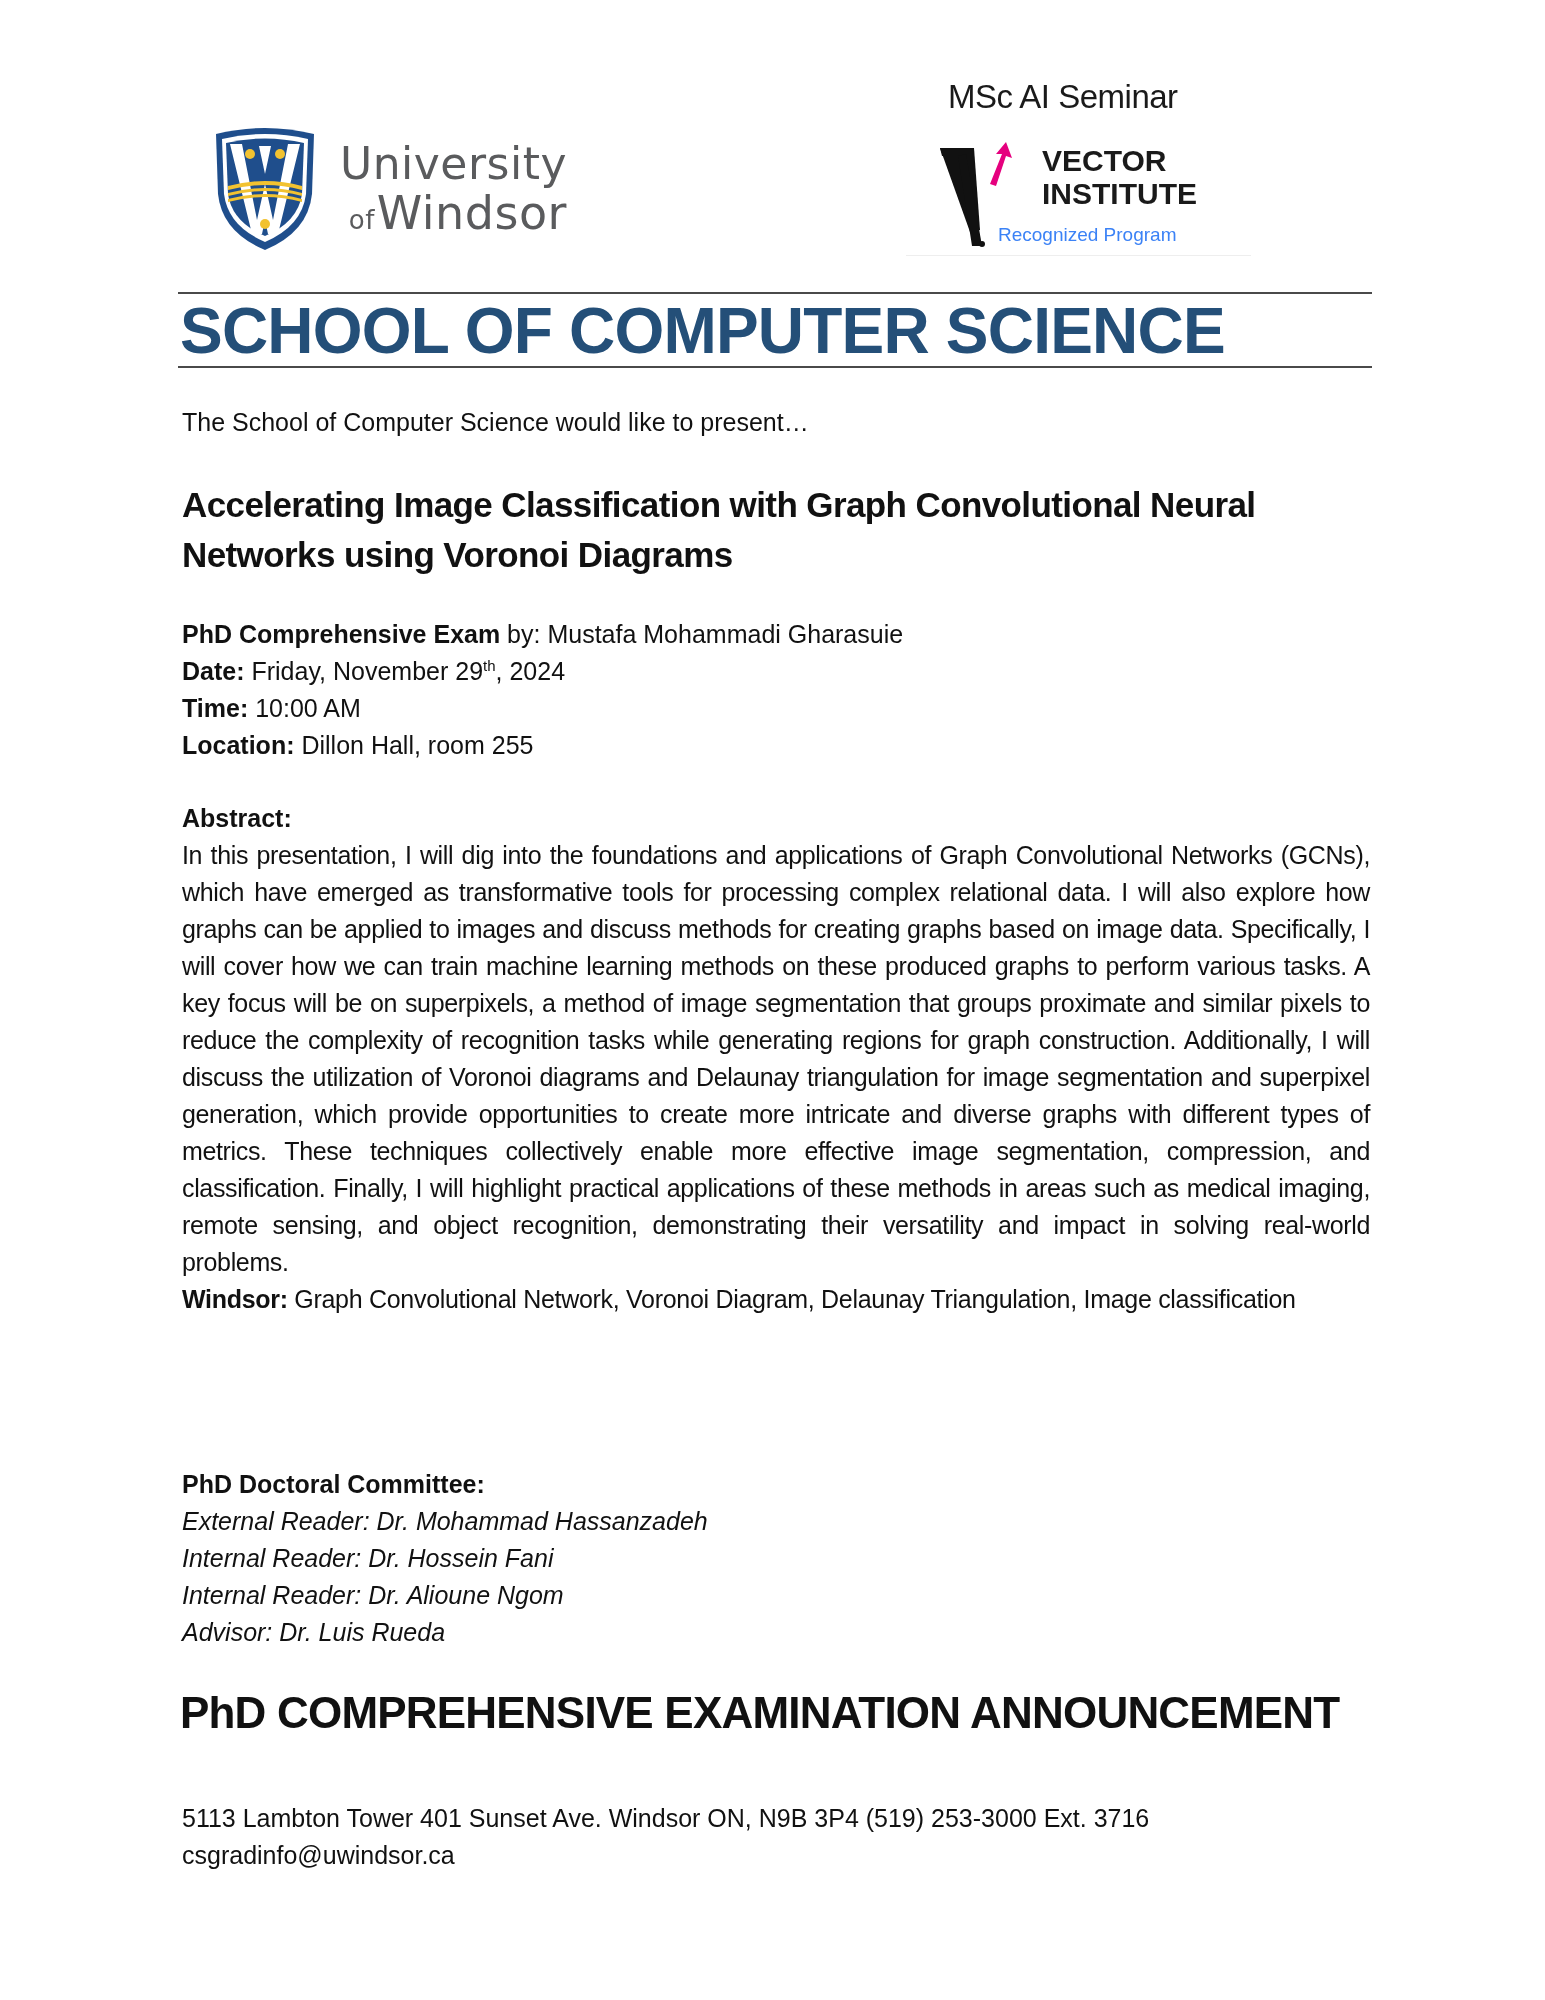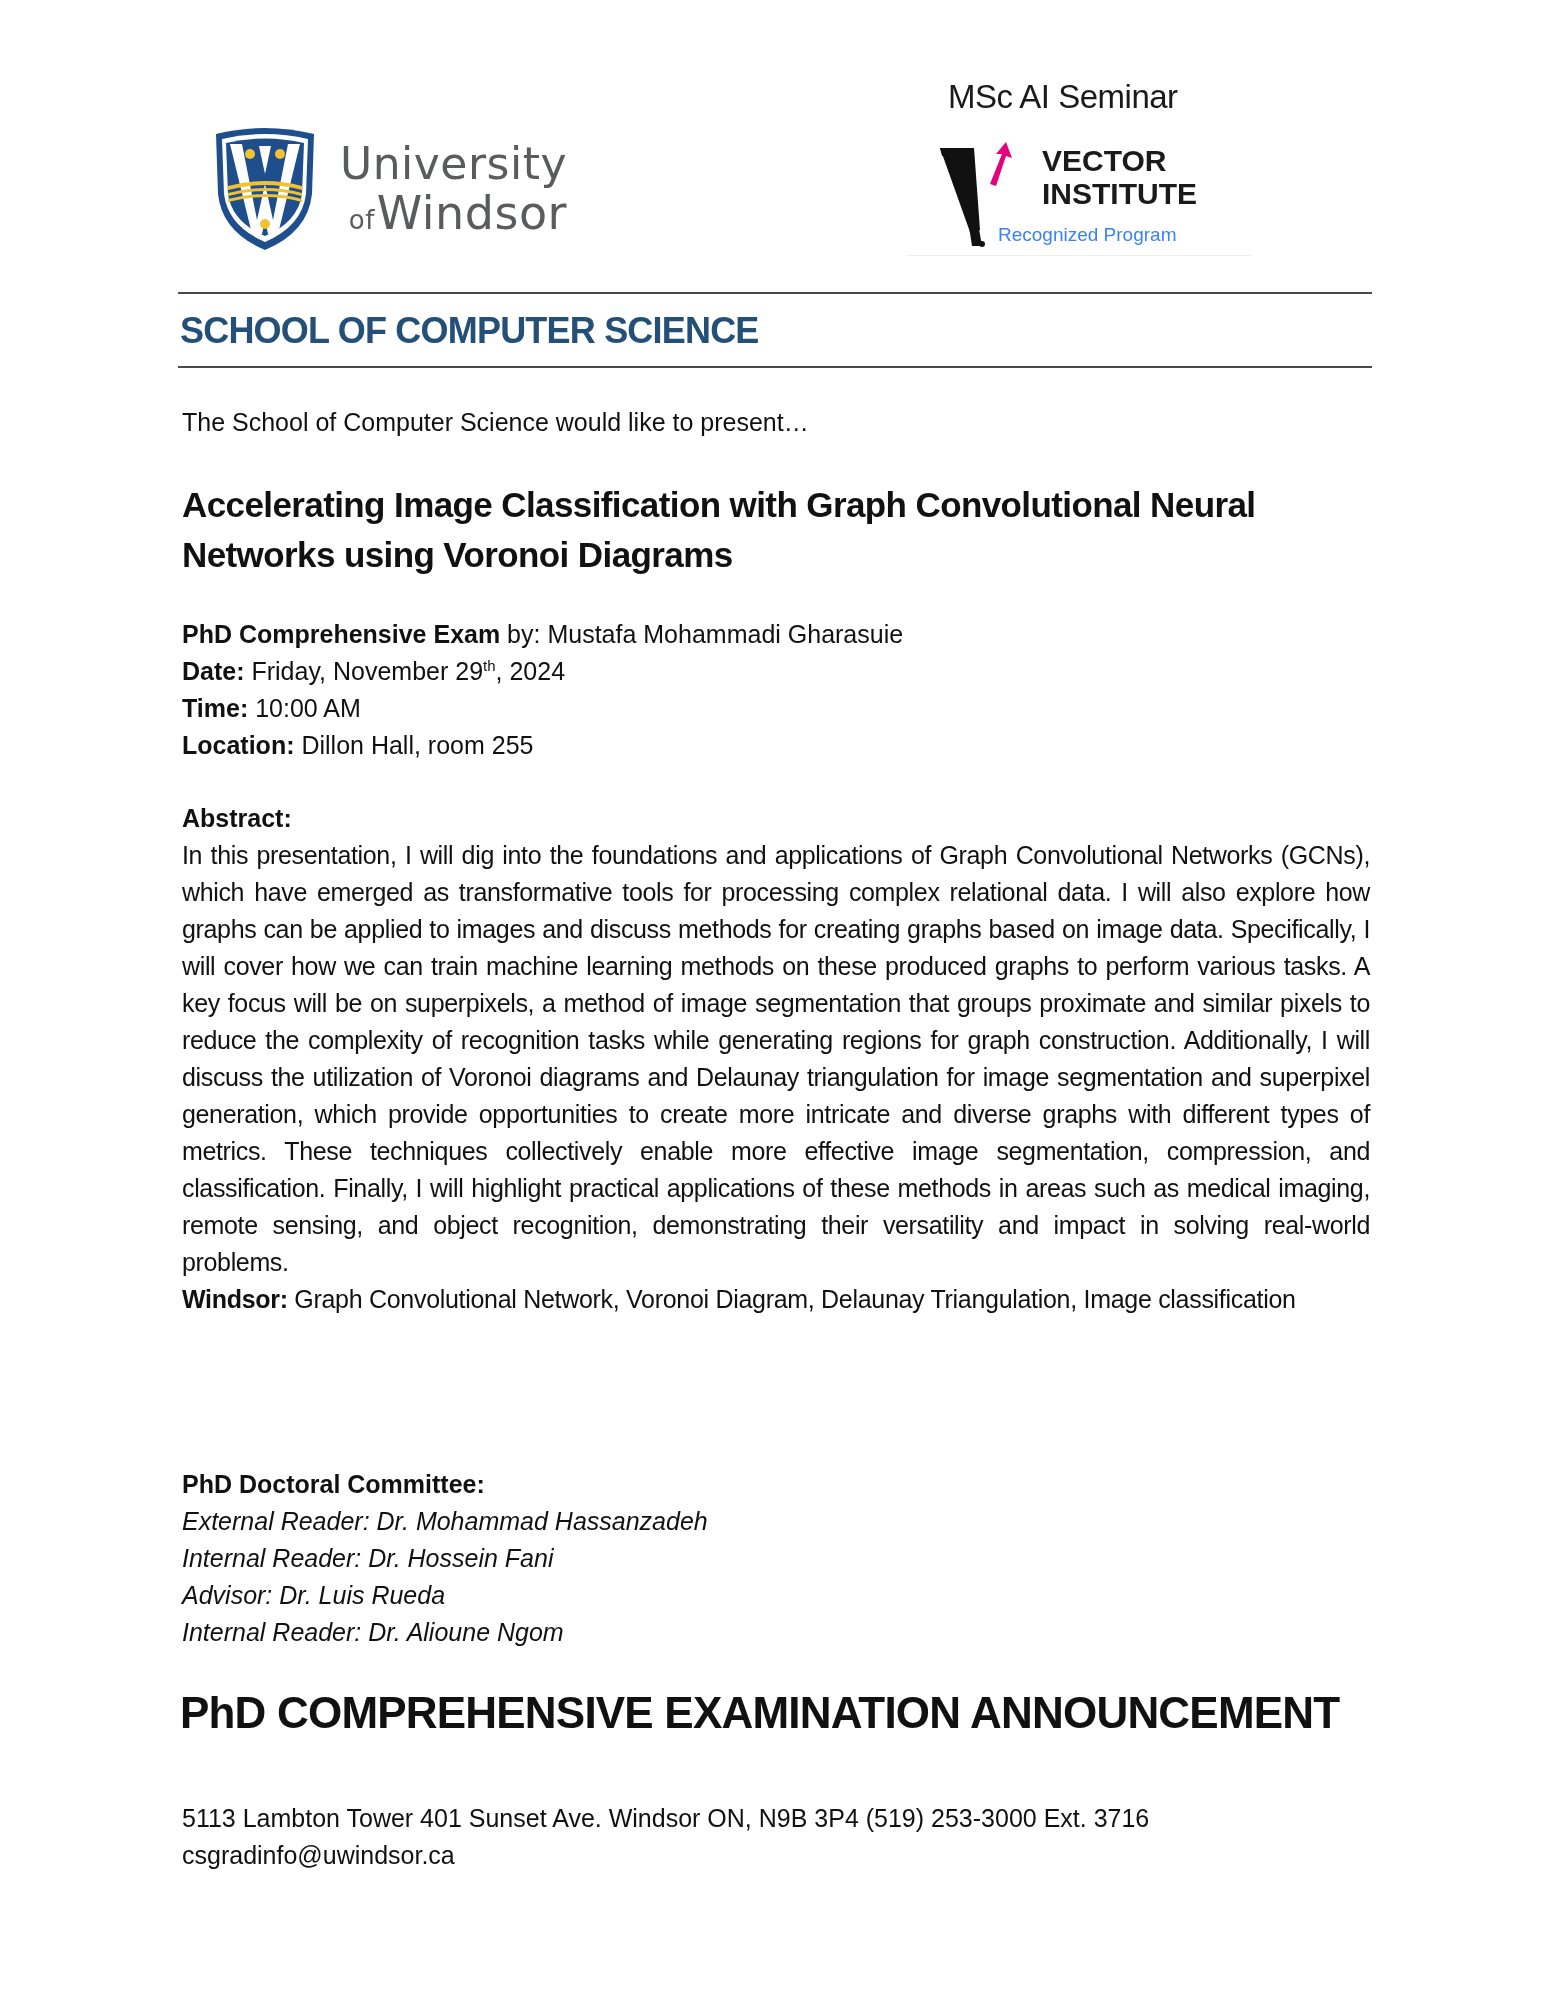--- a/index.html
+++ b/index.html
@@ -115,21 +115,21 @@
       width: 1194px;
       height: 2px;
       background: #4a4a4a;
     }
     .rule-top { top: 292px; }
     .rule-bottom { top: 366px; }
     .school-title {
       position: absolute;
       left: 180px;
       top: 300px;
-      font-size: 36px;
+      font-size: 64px;
       font-weight: bold;
       color: #244f78;
       letter-spacing: -0.8px;
       line-height: 62px;
       white-space: nowrap;
     }
 
     .intro {
       position: absolute;
       left: 182px;
@@ -279,22 +279,22 @@
   <div class="abstract">
     <span class="abstract-heading">Abstract:</span>
     <span class="abstract-body">In this presentation, I will dig into the foundations and applications of Graph Convolutional Networks (GCNs), which have emerged as transformative tools for processing complex relational data. I will also explore how graphs can be applied to images and discuss methods for creating graphs based on image data. Specifically, I will cover how we can train machine learning methods on these produced graphs to perform various tasks. A key focus will be on superpixels, a method of image segmentation that groups proximate and similar pixels to reduce the complexity of recognition tasks while generating regions for graph construction. Additionally, I will discuss the utilization of Voronoi diagrams and Delaunay triangulation for image segmentation and superpixel generation, which provide opportunities to create more intricate and diverse graphs with different types of metrics. These techniques collectively enable more effective image segmentation, compression, and classification. Finally, I will highlight practical applications of these methods in areas such as medical imaging, remote sensing, and object recognition, demonstrating their versatility and impact in solving real-world problems.</span>
     <span class="keywords"><b>Windsor:</b><span> Graph Convolutional Network, Voronoi Diagram, Delaunay Triangulation, Image classification</span></span>
   </div>
 
   <div class="committee">
     <span class="committee-heading">PhD Doctoral Committee:</span>
     <span class="committee-member">External Reader: Dr. Mohammad Hassanzadeh</span>
     <span class="committee-member">Internal Reader: Dr. Hossein Fani</span>
+    <span class="committee-member">Internal Reader: Dr. Alioune Ngom</span>
     <span class="committee-member">Advisor: Dr. Luis Rueda</span>
-    <span class="committee-member">Internal Reader: Dr. Alioune Ngom</span>
   </div>
 
   <div class="announcement">PhD COMPREHENSIVE EXAMINATION ANNOUNCEMENT</div>
 
   <div class="footer">
     <span>5113 Lambton Tower 401 Sunset Ave. Windsor ON, N9B 3P4 (519) 253-3000 Ext. 3716</span>
     <span>csgradinfo@uwindsor.ca</span>
   </div>
 
 </div>

